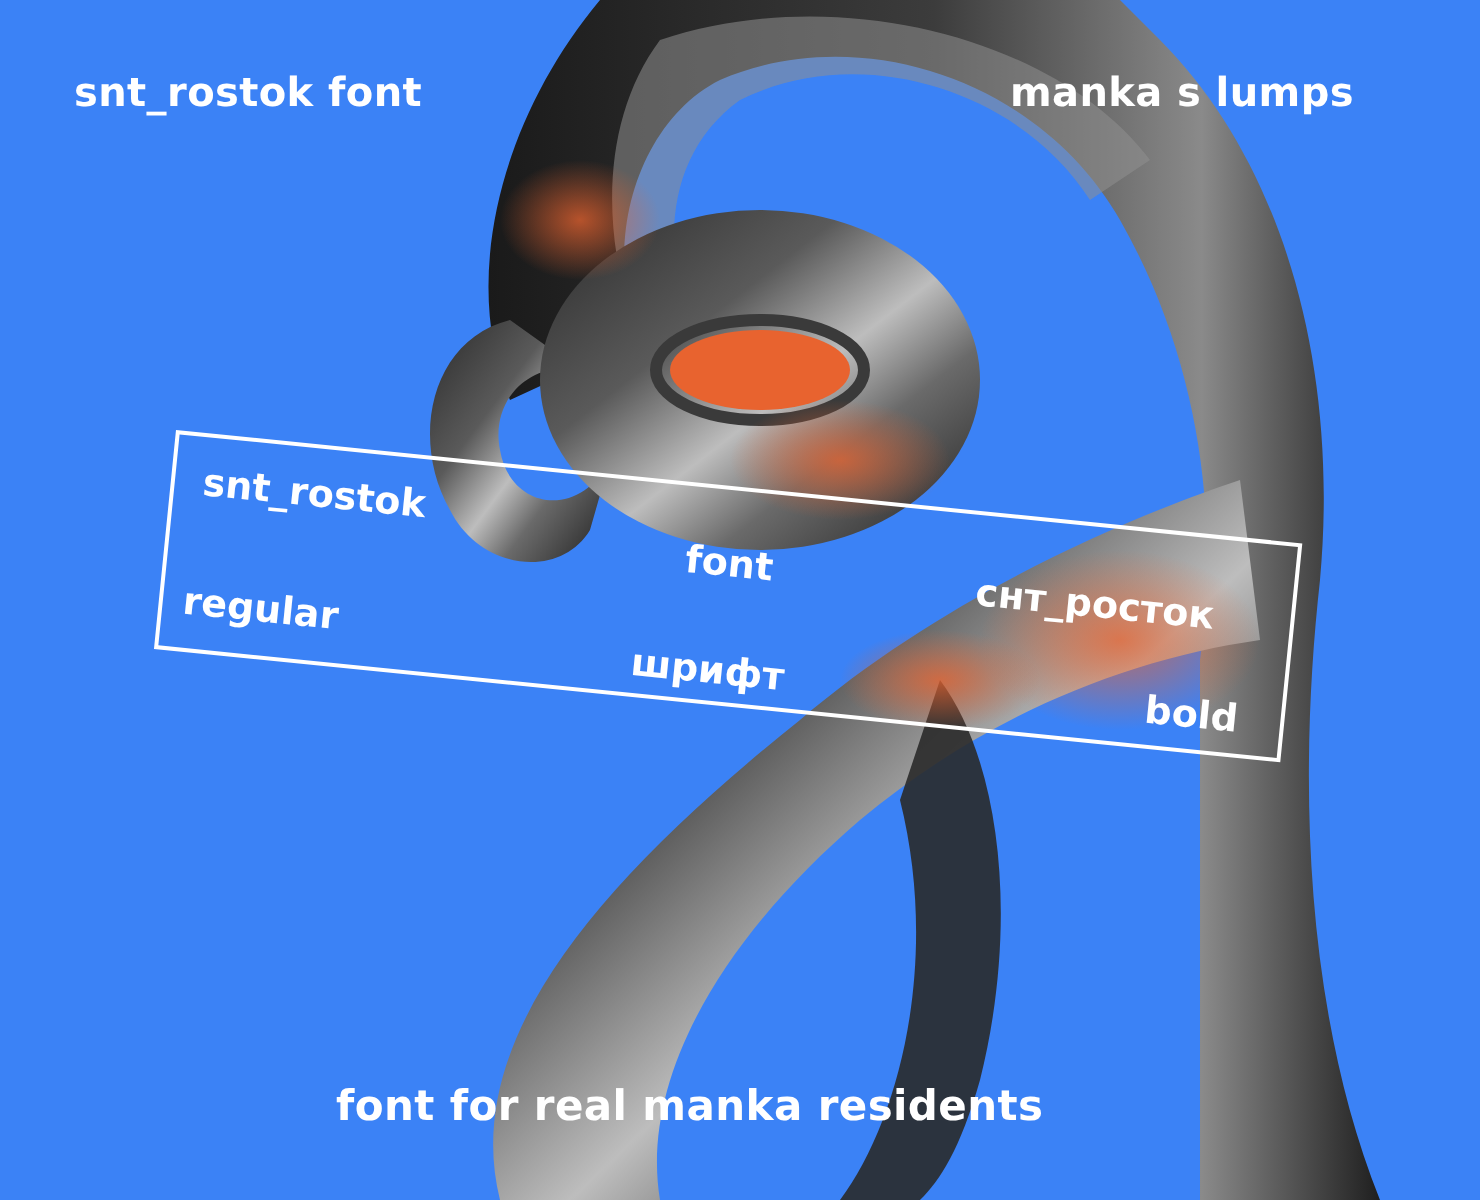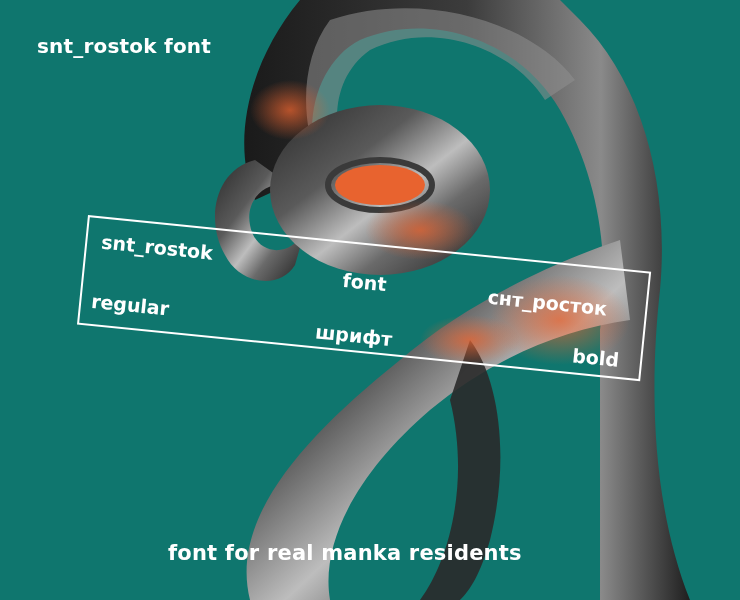--- a/index.html
+++ b/index.html
@@ -1,19 +1,19 @@
 <!DOCTYPE html>
 <html><head>
 <meta charset="utf-8">
 <style>
   html, body { margin: 0; padding: 0; }
   body { width: 740px; height: 600px; overflow: hidden; background: #e8632f; }
   .poster {
     position: relative; width: 740px; height: 600px; overflow: hidden;
-    background: #0f766e;
+    background: #3b82f6;
     font-family: "DejaVu Sans", "Liberation Sans", sans-serif;
     color: #ffffff;
   }
   .glyph { position: absolute; left: 0; top: 0; width: 740px; height: 600px; }
   .txt {
     position: absolute; font-weight: bold; color: #fff; white-space: nowrap;
     letter-spacing: 0.2px;
   }
   .corner { font-size: 20px; top: 34px; }
   .tl { left: 37px; }
@@ -65,20 +65,21 @@
     <path d="M620 240 C 560 260, 470 300, 400 360 C 300 440, 230 520, 250 600 L 330 600 C 320 540, 360 470, 430 410 C 490 360, 560 330, 630 320 Z" fill="url(#chrome)"></path>
     <path d="M470 340 C 500 380, 510 460, 490 540 C 480 575, 470 590, 460 600 L 420 600 C 450 560, 470 480, 450 400 Z" fill="#2a2a2a" opacity="0.9"></path>
 
     <ellipse cx="290" cy="110" rx="40" ry="30" fill="url(#rust)"></ellipse>
     <ellipse cx="420" cy="230" rx="55" ry="30" fill="url(#rust)"></ellipse>
     <ellipse cx="560" cy="320" rx="70" ry="45" fill="url(#rust)"></ellipse>
     <ellipse cx="470" cy="340" rx="50" ry="25" fill="url(#rust)"></ellipse>
   </svg>
 
   <div class="txt corner tl">snt_rostok font</div>
+  <div class="txt corner tr">manka s lumps</div>
 
   <div class="frame">
     <span class="ft" style="left:14px; top:12px;">snt_rostok</span>
     <span class="ft" style="left:258px; top:26px;">font</span>
     <span class="ft" style="left:404px; top:28px;">снт_росток</span>
     <span class="ft" style="left:10px; top:72px;">regular</span>
     <span class="ft" style="left:236px; top:80px;">шрифт</span>
     <span class="ft" style="left:494px; top:78px;">bold</span>
   </div>
 

